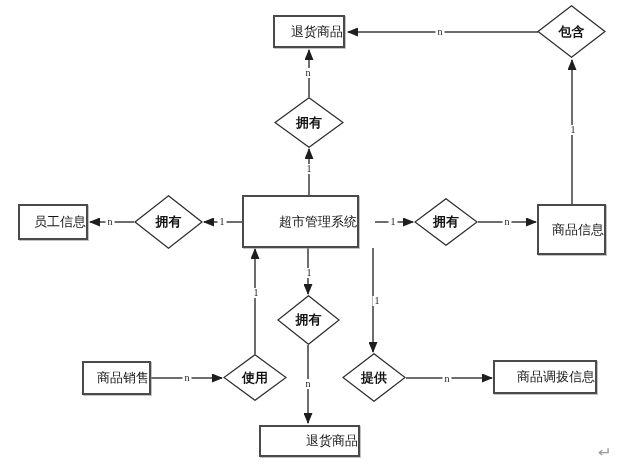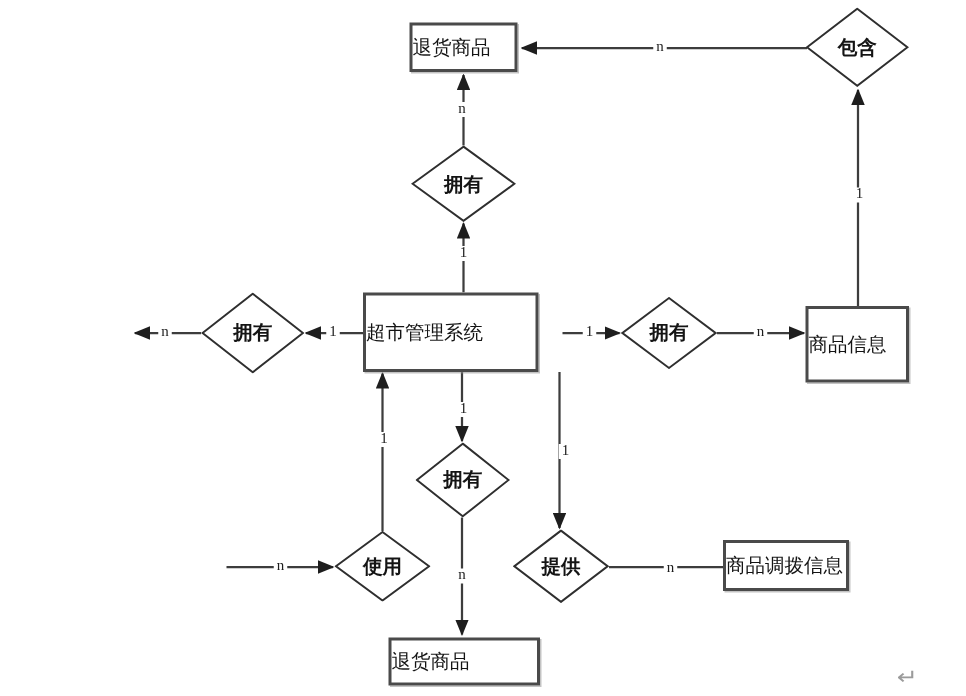--- a/index.html
+++ b/index.html
@@ -5,21 +5,21 @@
   html,body{margin:0;padding:0;background:#fff;}
   .canvas{
     position:relative;width:644px;height:464px;background:#ffffff;overflow:hidden;
     font-family:"DejaVu Sans","Liberation Sans",sans-serif;
   }
   .wires{position:absolute;left:0;top:0;z-index:1;}
   .wires line{stroke:#3d3d3d;stroke-width:1.5;}
   .entity{
     position:absolute;z-index:2;box-sizing:border-box;background:#fff;
     border:2px solid #4a4a4a;box-shadow:1px 1px 0 rgba(145,145,145,.55);
-    display:flex;align-items:center;justify-content:flex-start;
+    display:flex;align-items:center;justify-content:flex-end;
     font-size:13px;color:#141414;white-space:nowrap;
   }
   .rel{position:absolute;z-index:2;}
   .rel svg{position:absolute;left:0;top:0;width:100%;height:100%;display:block;}
   .rel polygon{fill:#ffffff;stroke:#2f2f2f;stroke-width:1.3;}
   .rel .rlbl{
     position:absolute;inset:0;display:flex;align-items:center;justify-content:center;
     font-size:13px;color:#141414;white-space:nowrap;font-weight:bold;
   }
   .card{
@@ -55,30 +55,36 @@
     <line x1="308" y1="345" x2="308" y2="423" marker-end="url(#arr)"></line>
     <line x1="255" y1="354" x2="255" y2="249" marker-end="url(#arr)"></line>
     <line x1="151" y1="378" x2="222" y2="378" marker-end="url(#arr)"></line>
     <line x1="373" y1="248" x2="373" y2="352" marker-end="url(#arr)"></line>
     <line x1="406" y1="378" x2="492" y2="378" marker-end="url(#arr)"></line>
   </svg>
 
   <div class="entity" style="left:273px;top:15px;width:72px;height:33px">
     <span>退货商品</span>
   </div>
+  <div class="entity" style="left:18px;top:204px;width:70px;height:36px">
+    <span>员工信息</span>
+  </div>
   <div class="entity" style="left:242px;top:195px;width:117px;height:53px">
     <span>超市管理系统</span>
   </div>
   <div class="entity" style="left:537px;top:204px;width:69px;height:51px">
     <span>商品信息</span>
   </div>
+  <div class="entity" style="left:82px;top:361px;width:69px;height:34px">
+    <span>商品销售</span>
+  </div>
   <div class="entity" style="left:259px;top:425px;width:101px;height:32px">
     <span>退货商品</span>
   </div>
-  <div class="entity" style="left:482px;top:360px;width:84px;height:34px">
+  <div class="entity" style="left:493px;top:360px;width:104px;height:34px">
     <span>商品调拨信息</span>
   </div>
 
   <div class="rel" style="left:537px;top:5px;width:69px;height:53px">
     <svg viewBox="0 0 100 100" preserveAspectRatio="none">
       <polygon points="50,1.5 98.5,50 50,98.5 1.5,50" vector-effect="non-scaling-stroke"></polygon>
       </svg>
     <span class="rlbl">包含</span>
   </div>
   <div class="rel" style="left:274px;top:97px;width:70px;height:51px">

